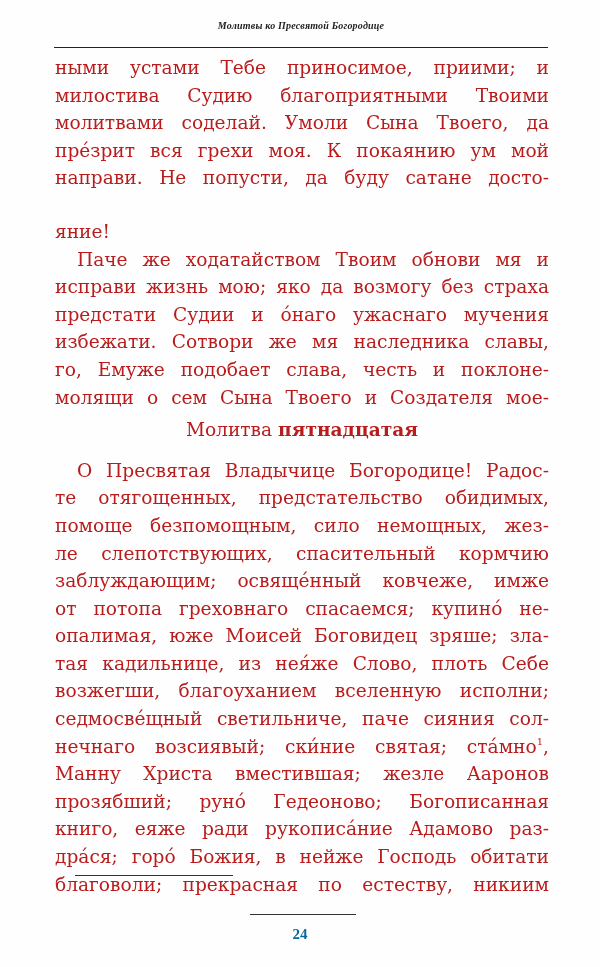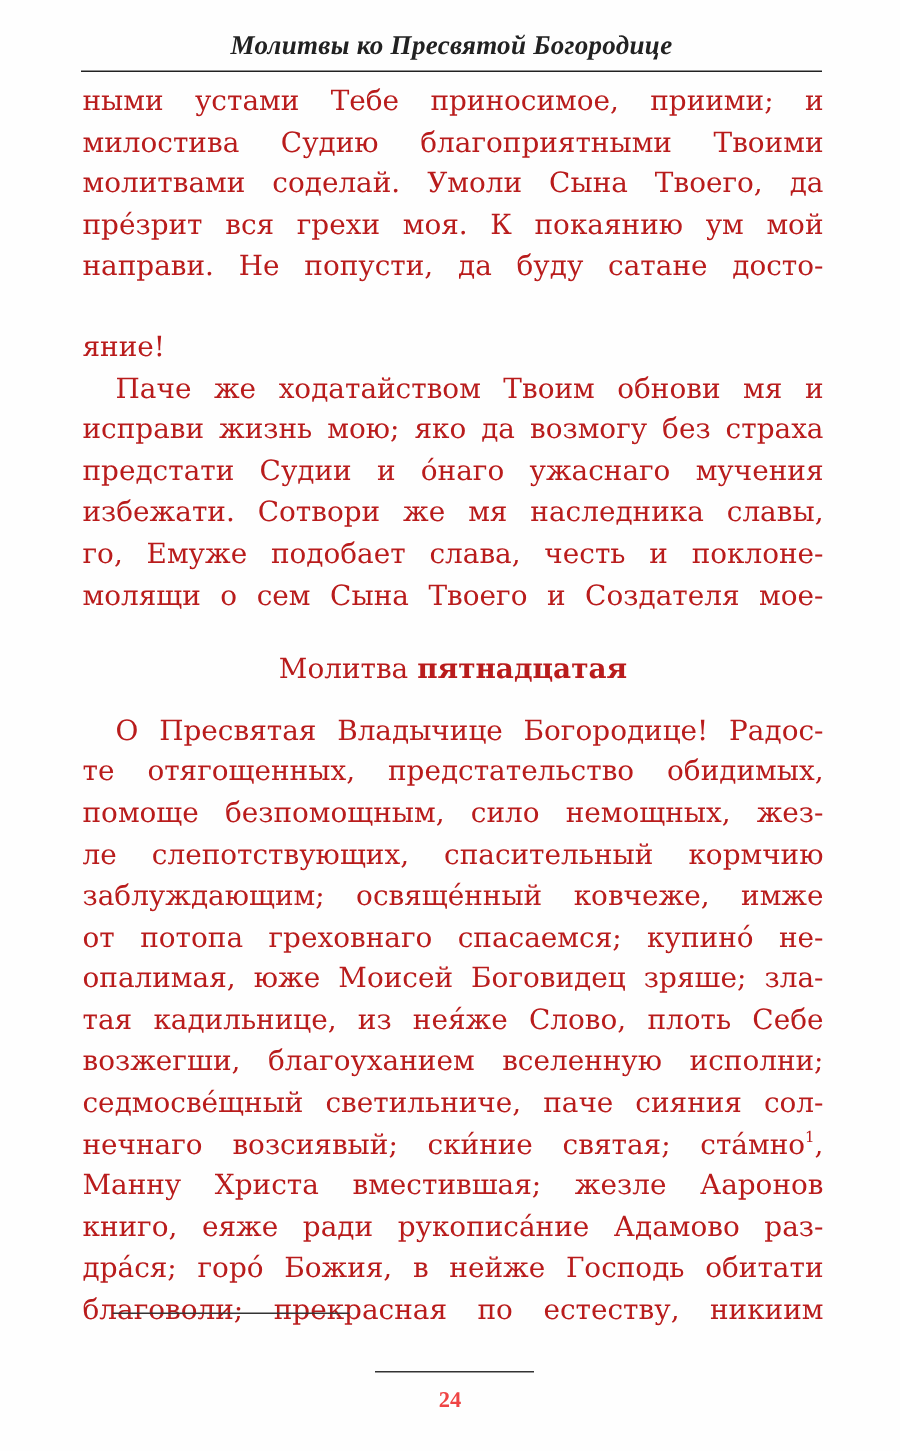--- a/index.html
+++ b/index.html
@@ -23,21 +23,21 @@
     }
     .running-head {
       position: absolute;
       left: 54px;
       width: 494px;
       top: 20px;
       text-align: center;
       font-family: "Liberation Serif", "DejaVu Serif", serif;
       font-style: italic;
       font-weight: bold;
-      font-size: 18px;
+      font-size: 10px;
       letter-spacing: 0.2px;
       color: #222;
     }
     .head-rule {
       position: absolute;
       left: 54px;
       top: 47px;
       width: 494px;
       height: 0;
       border-top: 1.3px solid #222;
@@ -63,21 +63,21 @@
       text-align-last: left;
       margin-top: 26px;
     }
     .line.indent {
       padding-left: 22px;
     }
     .section-title {
       display: block;
       text-align: center;
       height: 27.6px;
-      margin-top: 22px;
+      margin-top: 5px;
       margin-bottom: 13px;
     }
     .section-title .bold {
       font-weight: bold;
     }
     .sup {
       font-size: 10px;
       vertical-align: 8px;
       line-height: 0;
     }
@@ -115,21 +115,21 @@
     }
     .page-number {
       position: absolute;
       left: 0;
       width: 600px;
       top: 926px;
       text-align: center;
       font-family: "Liberation Serif", "DejaVu Serif", serif;
       font-weight: bold;
       font-size: 15px;
-      color: #ef4444;
+      color: #0369a1;
     }
   </style>
 </head>
 <body>
 
 <div class="page">
 
   <div class="running-head">Молитвы ко Пресвятой Богородице</div>
   <div class="head-rule"></div>
 
@@ -163,20 +163,21 @@
       <span class="line">помоще безпомощным, сило немощных, жез-</span>
       <span class="line">ле слепотствующих, спасительный кормчию</span>
       <span class="line">заблуждающим; освяще́нный ковчеже, имже</span>
       <span class="line">от потопа греховнаго спасаемся; купино́ не-</span>
       <span class="line">опалимая, юже Моисей Боговидец зряше; зла-</span>
       <span class="line">тая кадильнице, из нея́же Слово, плоть Себе</span>
       <span class="line">возжегши, благоуханием вселенную исполни;</span>
       <span class="line">седмосве́щный светильниче, паче сияния сол-</span>
       <span class="line"><span>нечнаго возсиявый; ски́ние святая; ста́мно</span><span class="sup">1</span><span>,</span></span>
       <span class="line">Манну Христа вместившая; жезле Ааронов</span>
+      <span class="line">прозябший; руно́ Гедеоново; Богописанная</span>
       <span class="line">книго, еяже ради рукописа́ние Адамово раз-</span>
       <span class="line">дра́ся; горо́ Божия, в нейже Господь обитати</span>
       <span class="line">благоволи; прекрасная по естеству, никиим</span>
     </div>
 
   </div>
 
   <div class="footnote-rule"></div>
 
   <div class="end-rule"></div>

